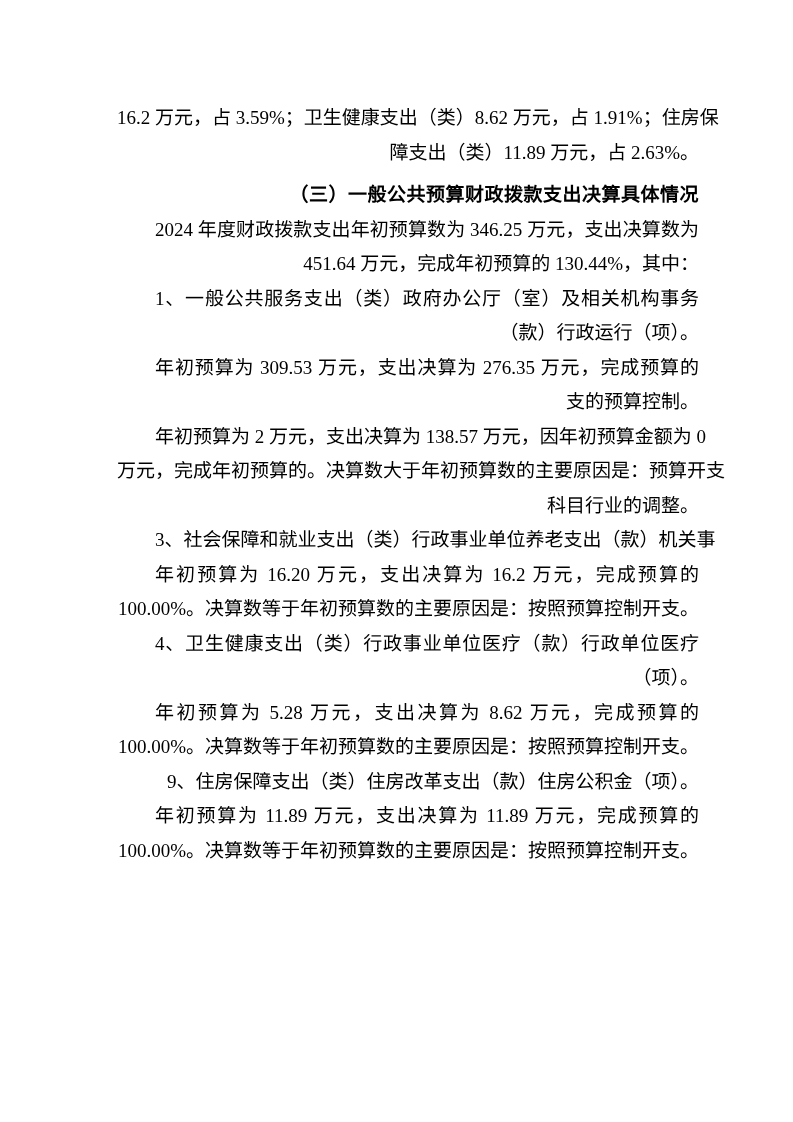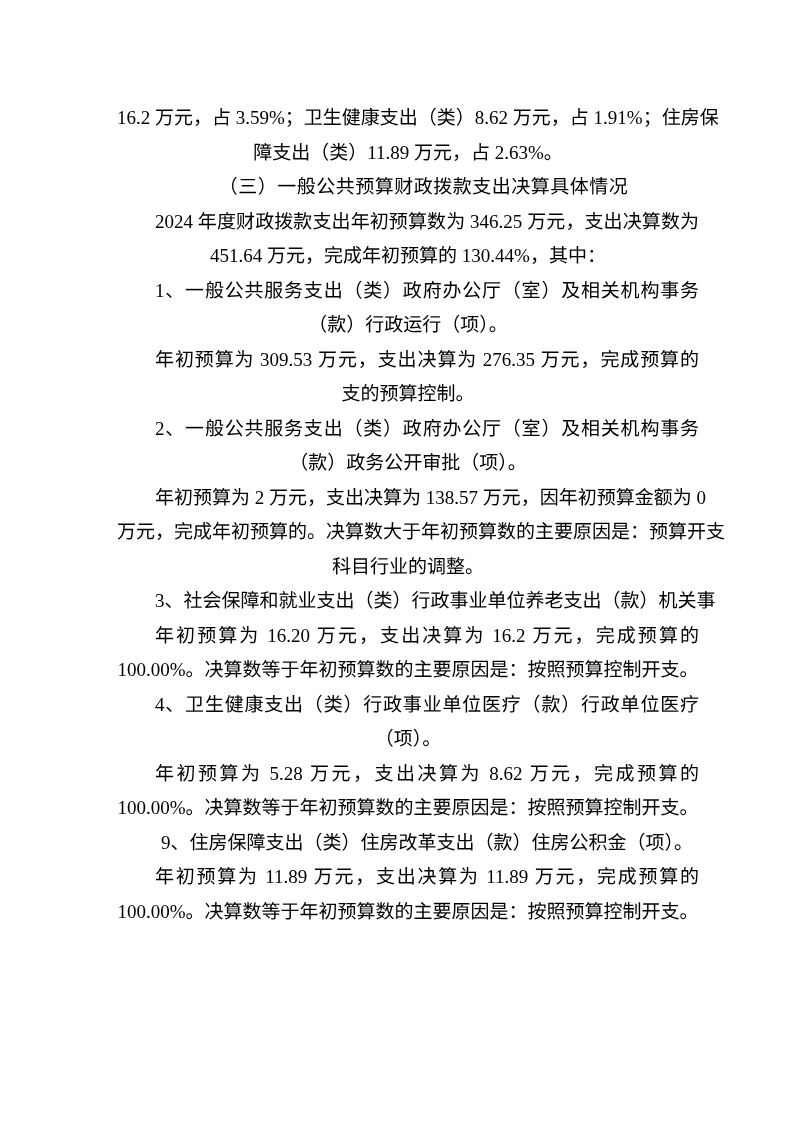--- a/index.html
+++ b/index.html
@@ -24,38 +24,39 @@
     line-height: 34.5px;
   }
   .para {
     margin: 0;
     padding: 0;
   }
   
   .ln {
     display: block;
     white-space: nowrap;
-    text-align: center;
+    text-align: right;
   }
   
   .ln.fill {
     text-align: justify;
     text-align-last: justify;
     text-justify: inter-character;
   }
   
   .ln.ind {
     text-indent: 38px;
   }
   
   .heading .ln {
     font-family: "Liberation Sans", "DejaVu Sans", sans-serif;
-    font-weight: 400;
+    font-weight: 700;
     text-indent: 31px;
     letter-spacing: 0.5px;
+    margin-top: 8px;
   }
 </style>
 </head>
 <body>
 
 <div class="page">
 
   <p class="para">
     <span class="ln fill">16.2 万元，占 3.59%；卫生健康支出（类）8.62 万元，占 1.91%；住房保</span>
     <span class="ln">障支出（类）11.89 万元，占 2.63%。</span>
@@ -73,24 +74,20 @@
   <p class="para">
     <span class="ln fill ind">1、一般公共服务支出（类）政府办公厅（室）及相关机构事务</span>
     <span class="ln">（款）行政运行（项）。</span>
   </p>
 
   <p class="para">
     <span class="ln fill ind">年初预算为 309.53 万元，支出决算为 276.35 万元，完成预算的</span>
     <span class="ln">支的预算控制。</span>
   </p>
 
-  <p class="para">
-    <span class="ln fill ind">2、一般公共服务支出（类）政府办公厅（室）及相关机构事务</span>
-    <span class="ln">（款）政务公开审批（项）。</span>
-  </p>
 
   <p class="para">
     <span class="ln fill ind">年初预算为 2 万元，支出决算为 138.57 万元，因年初预算金额为 0</span>
     <span class="ln fill">万元，完成年初预算的。决算数大于年初预算数的主要原因是：预算开支</span>
     <span class="ln">科目行业的调整。</span>
   </p>
 
   <p class="para">
     <span class="ln fill ind">3、社会保障和就业支出（类）行政事业单位养老支出（款）机关事</span>
   </p>

